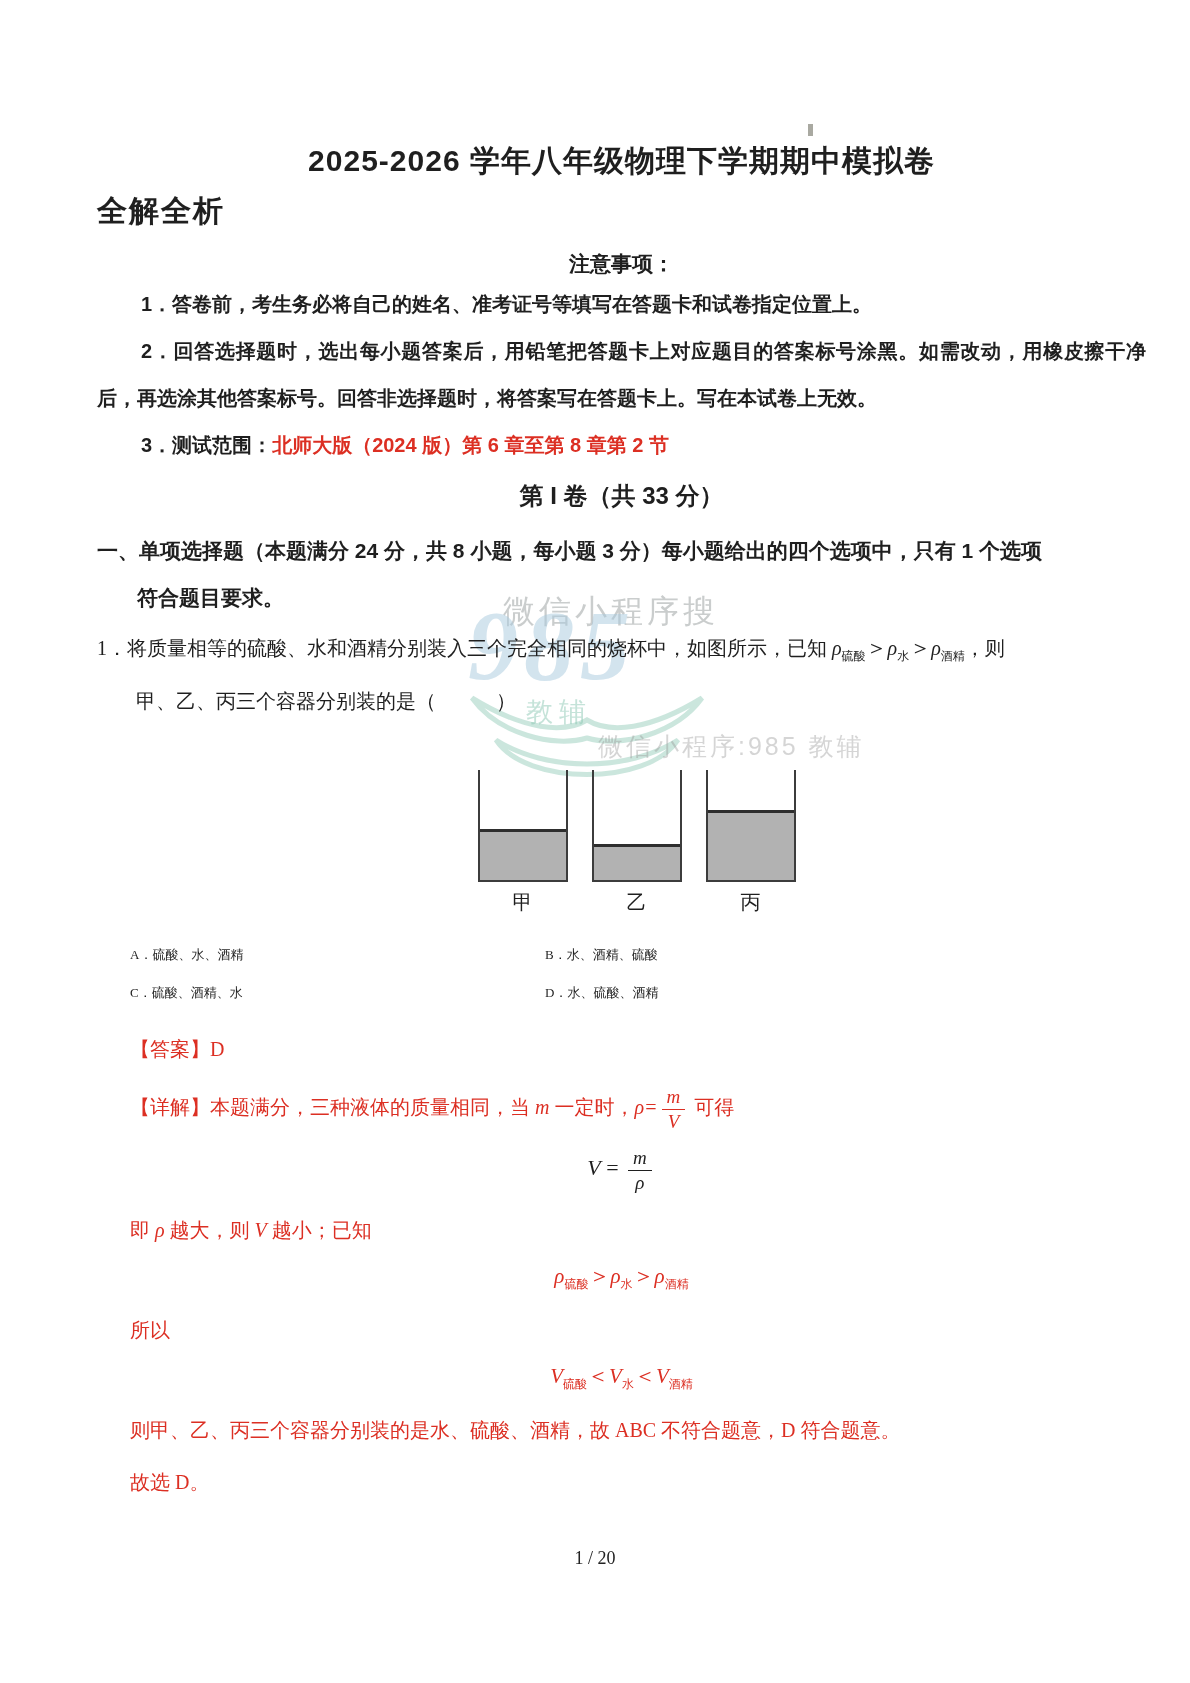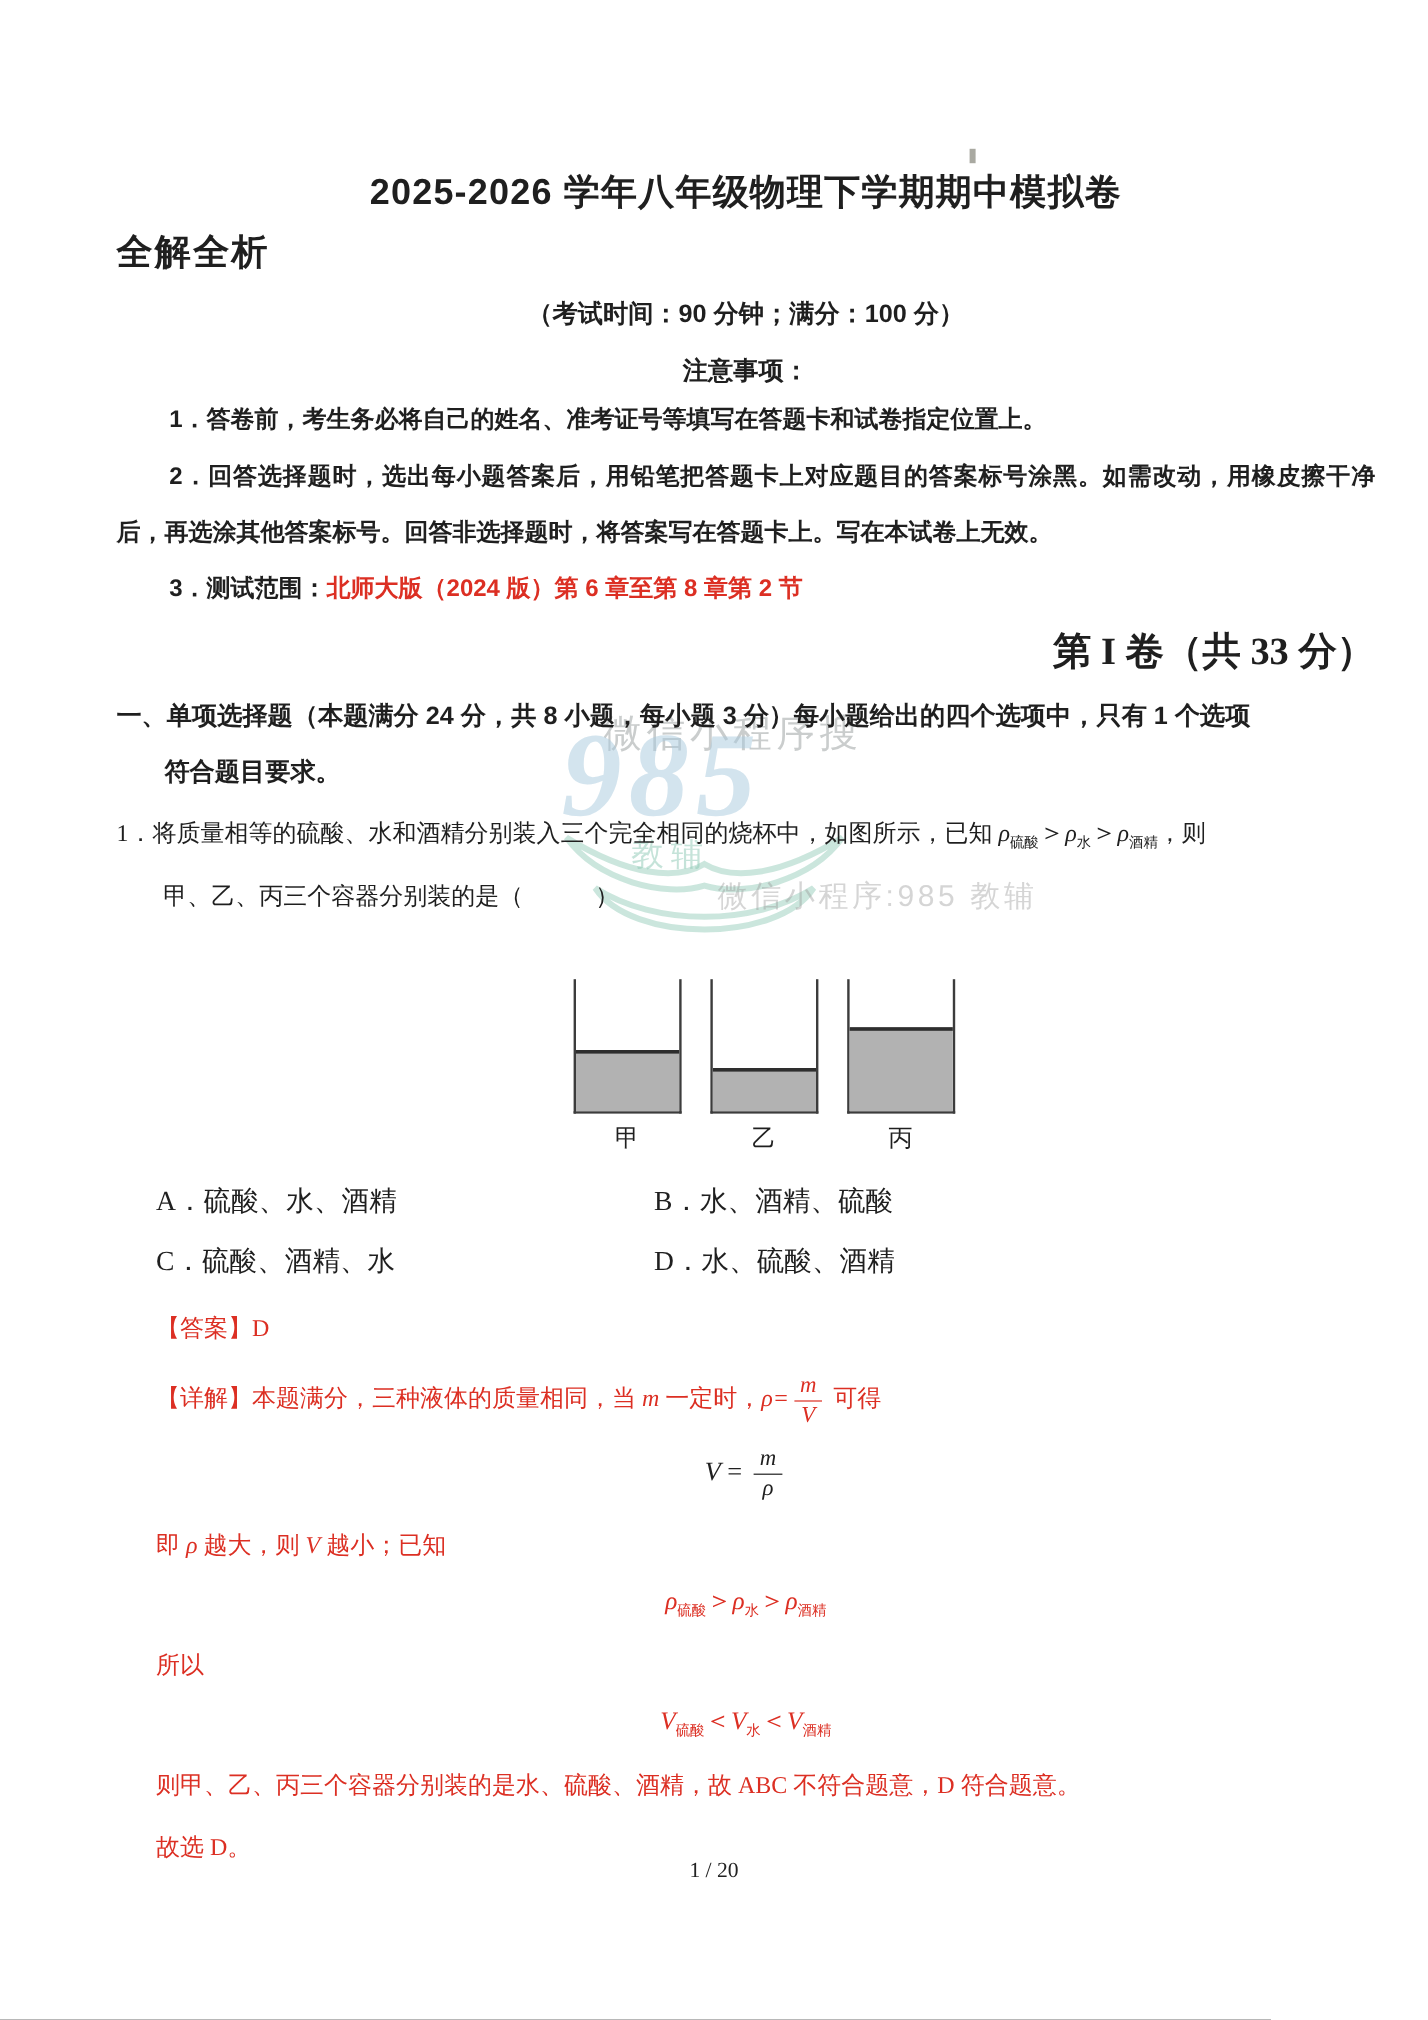--- a/index.html
+++ b/index.html
@@ -35,22 +35,22 @@
   }
   .notice p {
     font-family:"Liberation Sans","DejaVu Sans",sans-serif;
     font-weight:600; font-size:20px; line-height:47px; margin:0;
     text-align:justify;
   }
   .indent2 { text-indent:2.2em; }
   .red { color:#dc2f23; }
 
   .volume-heading {
-    text-align:right; font-family:Liberation Serif, serif;
-    font-weight:700; font-size:32px; line-height:34px; margin:10px 0 0 0;
+    text-align:center; font-family:Liberation Sans, sans-serif;
+    font-weight:700; font-size:24px; line-height:34px; margin:10px 0 0 0;
   }
   .part-heading {
     font-family:"Liberation Sans","DejaVu Sans",sans-serif;
     font-weight:700; font-size:21px; line-height:47px; margin:14px 0 0 0;
   }
   .part-heading .l2 { padding-left:40px; }
 
   
   .q1 { font-size:20px; line-height:45px; margin:4px 0 0 0; padding-left:33px; }
   .q1 .qnum { margin-left:-33px; }
@@ -69,22 +69,22 @@
   }
   .liquid {
     position:absolute; left:0; right:0; bottom:0;
     background:#b2b2b2; border-top:3px solid #2e2e2e;
   }
   .beaker-labels { display:flex; gap:24px; margin-top:7px; }
   .beaker-labels span { width:90px; text-align:center; font-size:20px; }
 
   
   .options {
-    display:grid; grid-template-columns:415px 1fr; row-gap:20px;
-    font-size:23px; line-height:30px; margin:24px 0 0 33px;
+    display:grid; grid-template-columns:415px 1fr; row-gap:8px;
+    font-size:13px; line-height:30px; margin:24px 0 0 33px;
   }
 
   
   .sol { font-size:20px; }
   .sol-row { margin:22px 0 0 33px; line-height:30px; }
   .answer-line { margin-top:26px; }
   .center-line { text-align:center; margin-top:16px; }
 
   .frac {
     display:inline-flex; flex-direction:column; align-items:center;
@@ -126,21 +126,20 @@
     </svg>
   </div>
   <div class="watermark wm-inline-text">微信小程序:985 教辅</div>
 
   <div class="artifact"></div>
 
   <div class="content">
 
     <h1 class="title">2025-2026 学年八年级物理下学期期中模拟卷</h1>
     <h1 class="title2">全解全析</h1>
-    <div class="subtitle">（考试时间：90 分钟；满分：100 分）</div>
 
     <div class="notice">
       <div class="notice-heading">注意事项：</div>
       <p class="indent2">1．答卷前，考生务必将自己的姓名、准考证号等填写在答题卡和试卷指定位置上。</p>
       <p class="indent2">2．回答选择题时，选出每小题答案后，用铅笔把答题卡上对应题目的答案标号涂黑。如需改动，用橡皮擦干净后，再选涂其他答案标号。回答非选择题时，将答案写在答题卡上。写在本试卷上无效。</p>
       <p class="indent2"><span>3．测试范围：</span><span class="red">北师大版（2024 版）第 6 章至第 8 章第 2 节</span></p>
     </div>
 
     <div class="volume-heading">第 I 卷（共 33 分）</div>
     <div class="part-heading">

